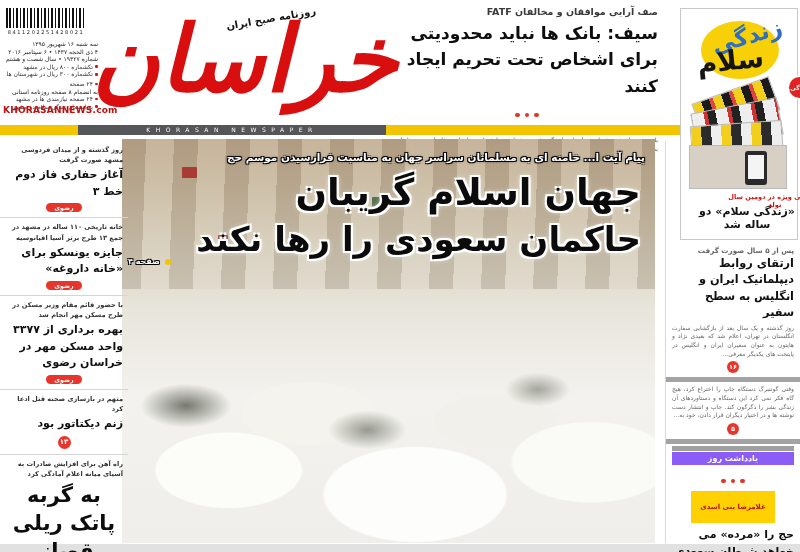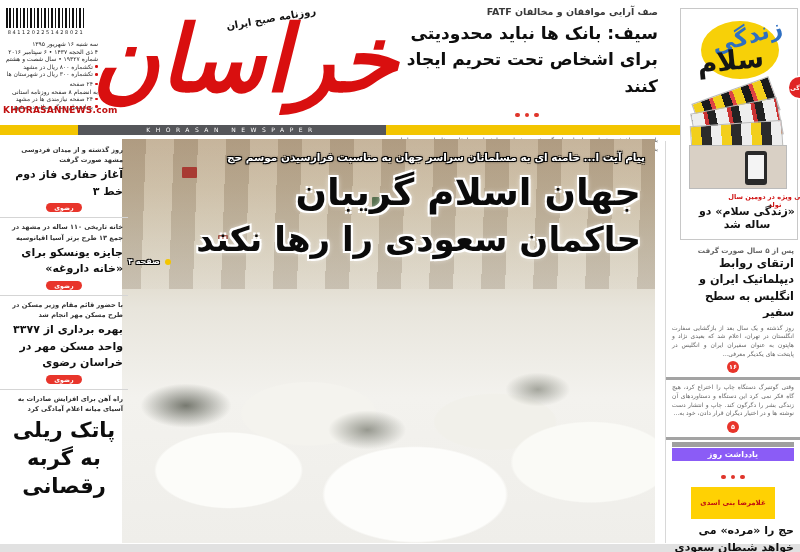--- a/index.html
+++ b/index.html
@@ -107,21 +107,21 @@
     background:repeating-linear-gradient(90deg,#f2cf1c 0 10px,#2b2b2b 10px 20px,#eee 20px 30px);}
   .fan .f4{left:0;top:58px;width:96px;height:42px;background:#d9d0c5;}
   .fan .phone{left:56px;top:64px;width:22px;height:34px;border-radius:3px;background:#2a2a2a;border:none;}
   .fan .screen{left:59px;top:68px;width:16px;height:24px;background:#f4f4f4;border:none;}
   .promo-cap-small{position:absolute;left:4px;top:184px;width:108px;font-size:6.6px;font-weight:bold;
     color:#d01414;text-align:center;direction:rtl;margin-left:36px;}
   .promo-cap-big{position:absolute;left:10px;top:196px;width:112px;font-size:11px;font-weight:900;
     color:#111;text-align:center;direction:rtl;}
 
   .sb{left:666px;top:243px;width:134px;direction:rtl;}
-  .sb-story{padding:3px 6px 4px;border-bottom:3px solid #a3a3a3;text-align:right;}
+  .sb-story{padding:3px 6px 4px;border-bottom:5px solid #a3a3a3;text-align:right;}
   .sb-kicker{font-size:7.2px;font-weight:bold;color:#666;margin-bottom:1px;}
   .sb-headline{font-size:11.3px;font-weight:900;color:#101010;line-height:1.45;margin:1px 0 2px;}
   .sb-body{font-size:6px;line-height:1.45;color:#666;text-align:justify;}
   .sb-page{width:12px;height:12px;border-radius:50%;background:#e8352b;color:#fff;font-size:6.5px;
     font-weight:bold;line-height:12px;text-align:center;margin:3px auto 0;}
 
   .note{padding:0 0 4px;}
   .note-graybar{height:5px;background:#9f9f9f;margin:2px 6px 1px;}
   .note-redbar{height:13px;background:#8b5cf6;color:#fff;font-size:8px;font-weight:bold;
     text-align:center;line-height:13.5px;margin:0 6px;}
@@ -201,24 +201,29 @@
       <div class="kicker">خانه تاریخی ۱۱۰ ساله در مشهد در جمع ۱۳ طرح برتر آسیا اقیانوسیه</div>
       <div class="headline">جایزه یونسکو برای «خانه داروغه»</div>
       <span class="badge-pill">رضوی</span>
     </div>
     <div class="story">
       <div class="kicker">با حضور قائم مقام وزیر مسکن در طرح مسکن مهر انجام شد</div>
       <div class="headline">بهره برداری از ۳۳۷۷ واحد مسکن مهر در خراسان رضوی</div>
       <span class="badge-pill">رضوی</span>
     </div>
     <div class="story">
+      <div class="kicker">متهم در بازسازی صحنه قتل ادعا کرد</div>
+      <div class="headline">زنم دیکتاتور بود</div>
+      <div class="badge-circle">۱۳</div>
+    </div>
+    <div class="story">
       <div class="kicker">راه آهن برای افزایش صادرات به آسیای میانه اعلام آمادگی کرد</div>
       <div class="headline-big">
+        <div>به گربه</div>
         <div>پاتک ریلی</div>
-        <div>به گربه</div>
         <div>رقصانی</div>
 
       </div>
 
     </div>
   </div>
 
   <div class="abs promo-box">
     <div class="promo-logo">
       <span class="logo-blob"></span>

